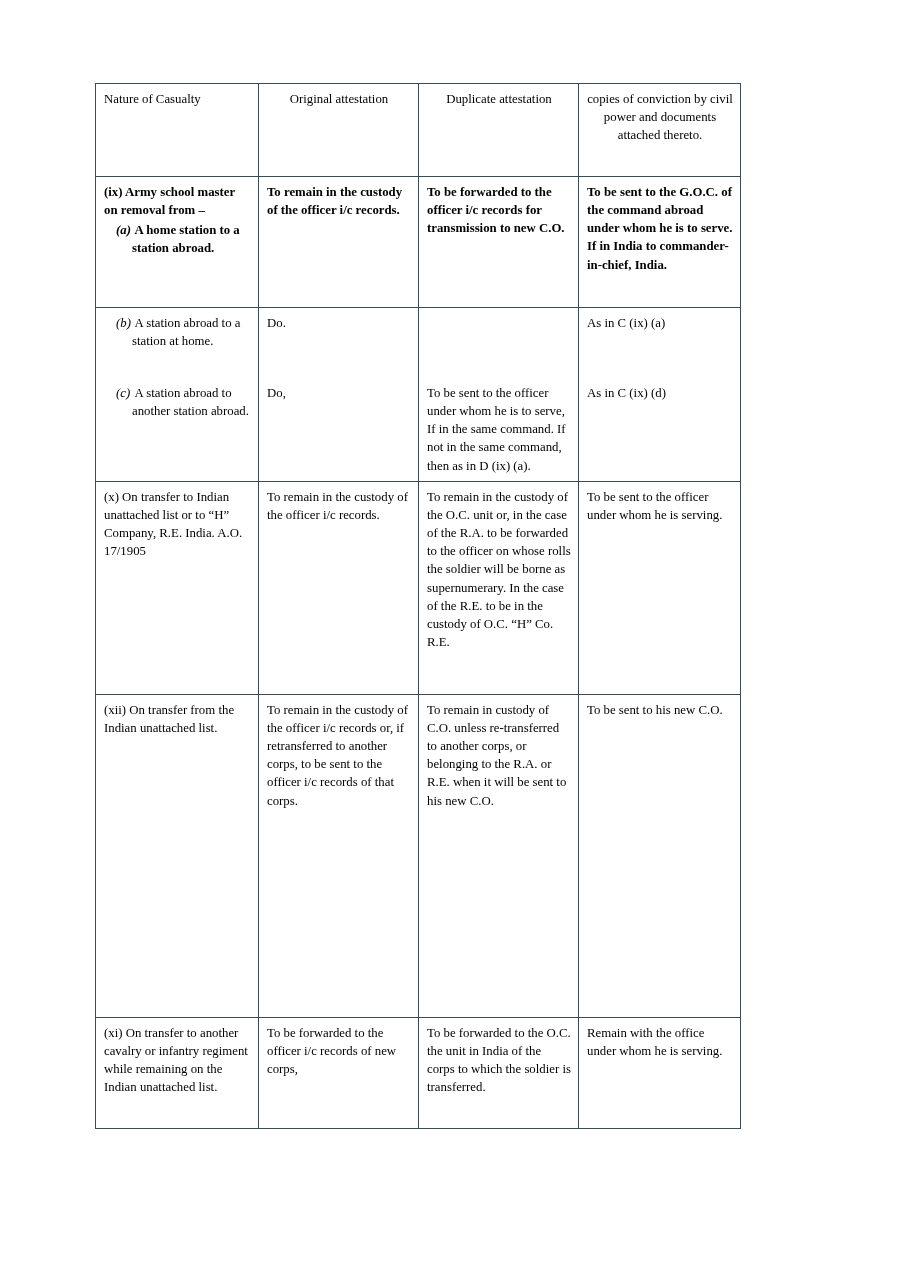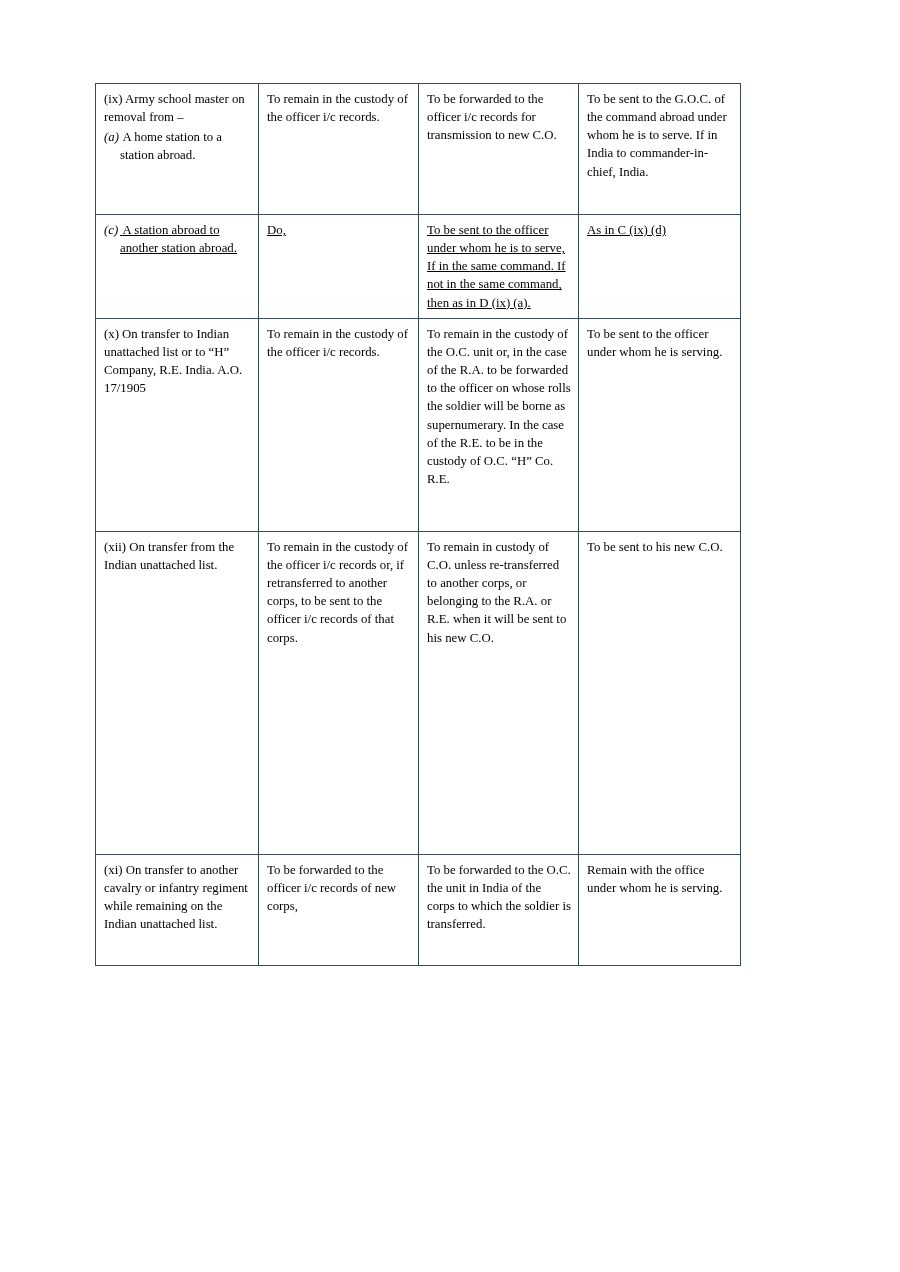--- a/index.html
+++ b/index.html
@@ -44,60 +44,74 @@
 
   .hdr-left  { text-align: left; }
   .hdr-center{ text-align: center; }
   .hdr-cell  { height: 80px; }
 
   .item-head { margin: 0 0 2px 0; }
   .sub-item {
     display: block;
     padding-left: 16px;
     text-indent: -16px;
-    margin-left: 0;
+    margin-left: 12px;
   }
   .sub-item .lbl {
     font-style: italic;
     display: inline-block;
     width: 16px;
     text-indent: 0;
   }
-  .tall-a { height: 118px; }
+  .tall-a { height: 118px; font-weight: bold; }
   .tall-b { height: 58px; }
-  .tall-c { height: 86px; text-decoration: underline; }
+  .tall-c { height: 86px; }
   .tall-x { height: 200px; }
   .tall-xi { height: 98px; }
   .tall-xii { height: 310px; }
 </style>
 </head>
 <body>
 
 <div class="page">
 
   <table class="casualty-table">
     <colgroup>
       <col class="c1">
         <col class="c2">
         <col class="c3">
         <col class="c4">
     </colgroup>
     <tbody>
 
+      <tr>
+        <td class="hdr-cell hdr-left">Nature of Casualty</td>
+        <td class="hdr-cell hdr-center">Original attestation</td>
+        <td class="hdr-cell hdr-center">Duplicate attestation</td>
+        <td class="hdr-cell hdr-center">copies of conviction by civil power and documents attached thereto.</td>
+      </tr>
 
       <tr>
         <td class="tall-a">
           <div class="item-head">(ix) Army school master on removal from –</div>
           <span class="sub-item"><span class="lbl">(a)</span> <span>A home station to a station abroad.</span></span>
         </td>
         <td class="tall-a">To remain in the custody of the officer i/c records.</td>
         <td class="tall-a">To be forwarded to the officer i/c records for transmission to new C.O.</td>
         <td class="tall-a">To be sent to the G.O.C. of the command abroad under whom he is to serve. If in India to commander-in-chief, India.</td>
       </tr>
 
+      <tr>
+        <td class="tall-b" style="border-top:none;border-bottom:none;">
+          <span class="sub-item"><span class="lbl">(b)</span> <span>A station abroad to a station at home.</span></span>
+        </td>
+        <td class="tall-b" style="border-top:none;border-bottom:none;">Do.</td>
+        <td class="tall-b" style="border-top:none;border-bottom:none;"></td>
+        <td class="tall-b" style="border-top:none;border-bottom:none;">As in C (ix) (a)</td>
+      </tr>
 
       <tr>
         <td class="tall-c" style="border-top:none;">
           <span class="sub-item"><span class="lbl">(c)</span> <span>A station abroad to another station abroad.</span></span>
         </td>
         <td class="tall-c" style="border-top:none;">Do,</td>
         <td class="tall-c" style="border-top:none;">To be sent to the officer under whom he is to serve, If in the same command. If not in the same command, then as in D (ix) (a).</td>
         <td class="tall-c" style="border-top:none;">As in C (ix) (d)</td>
       </tr>
 

